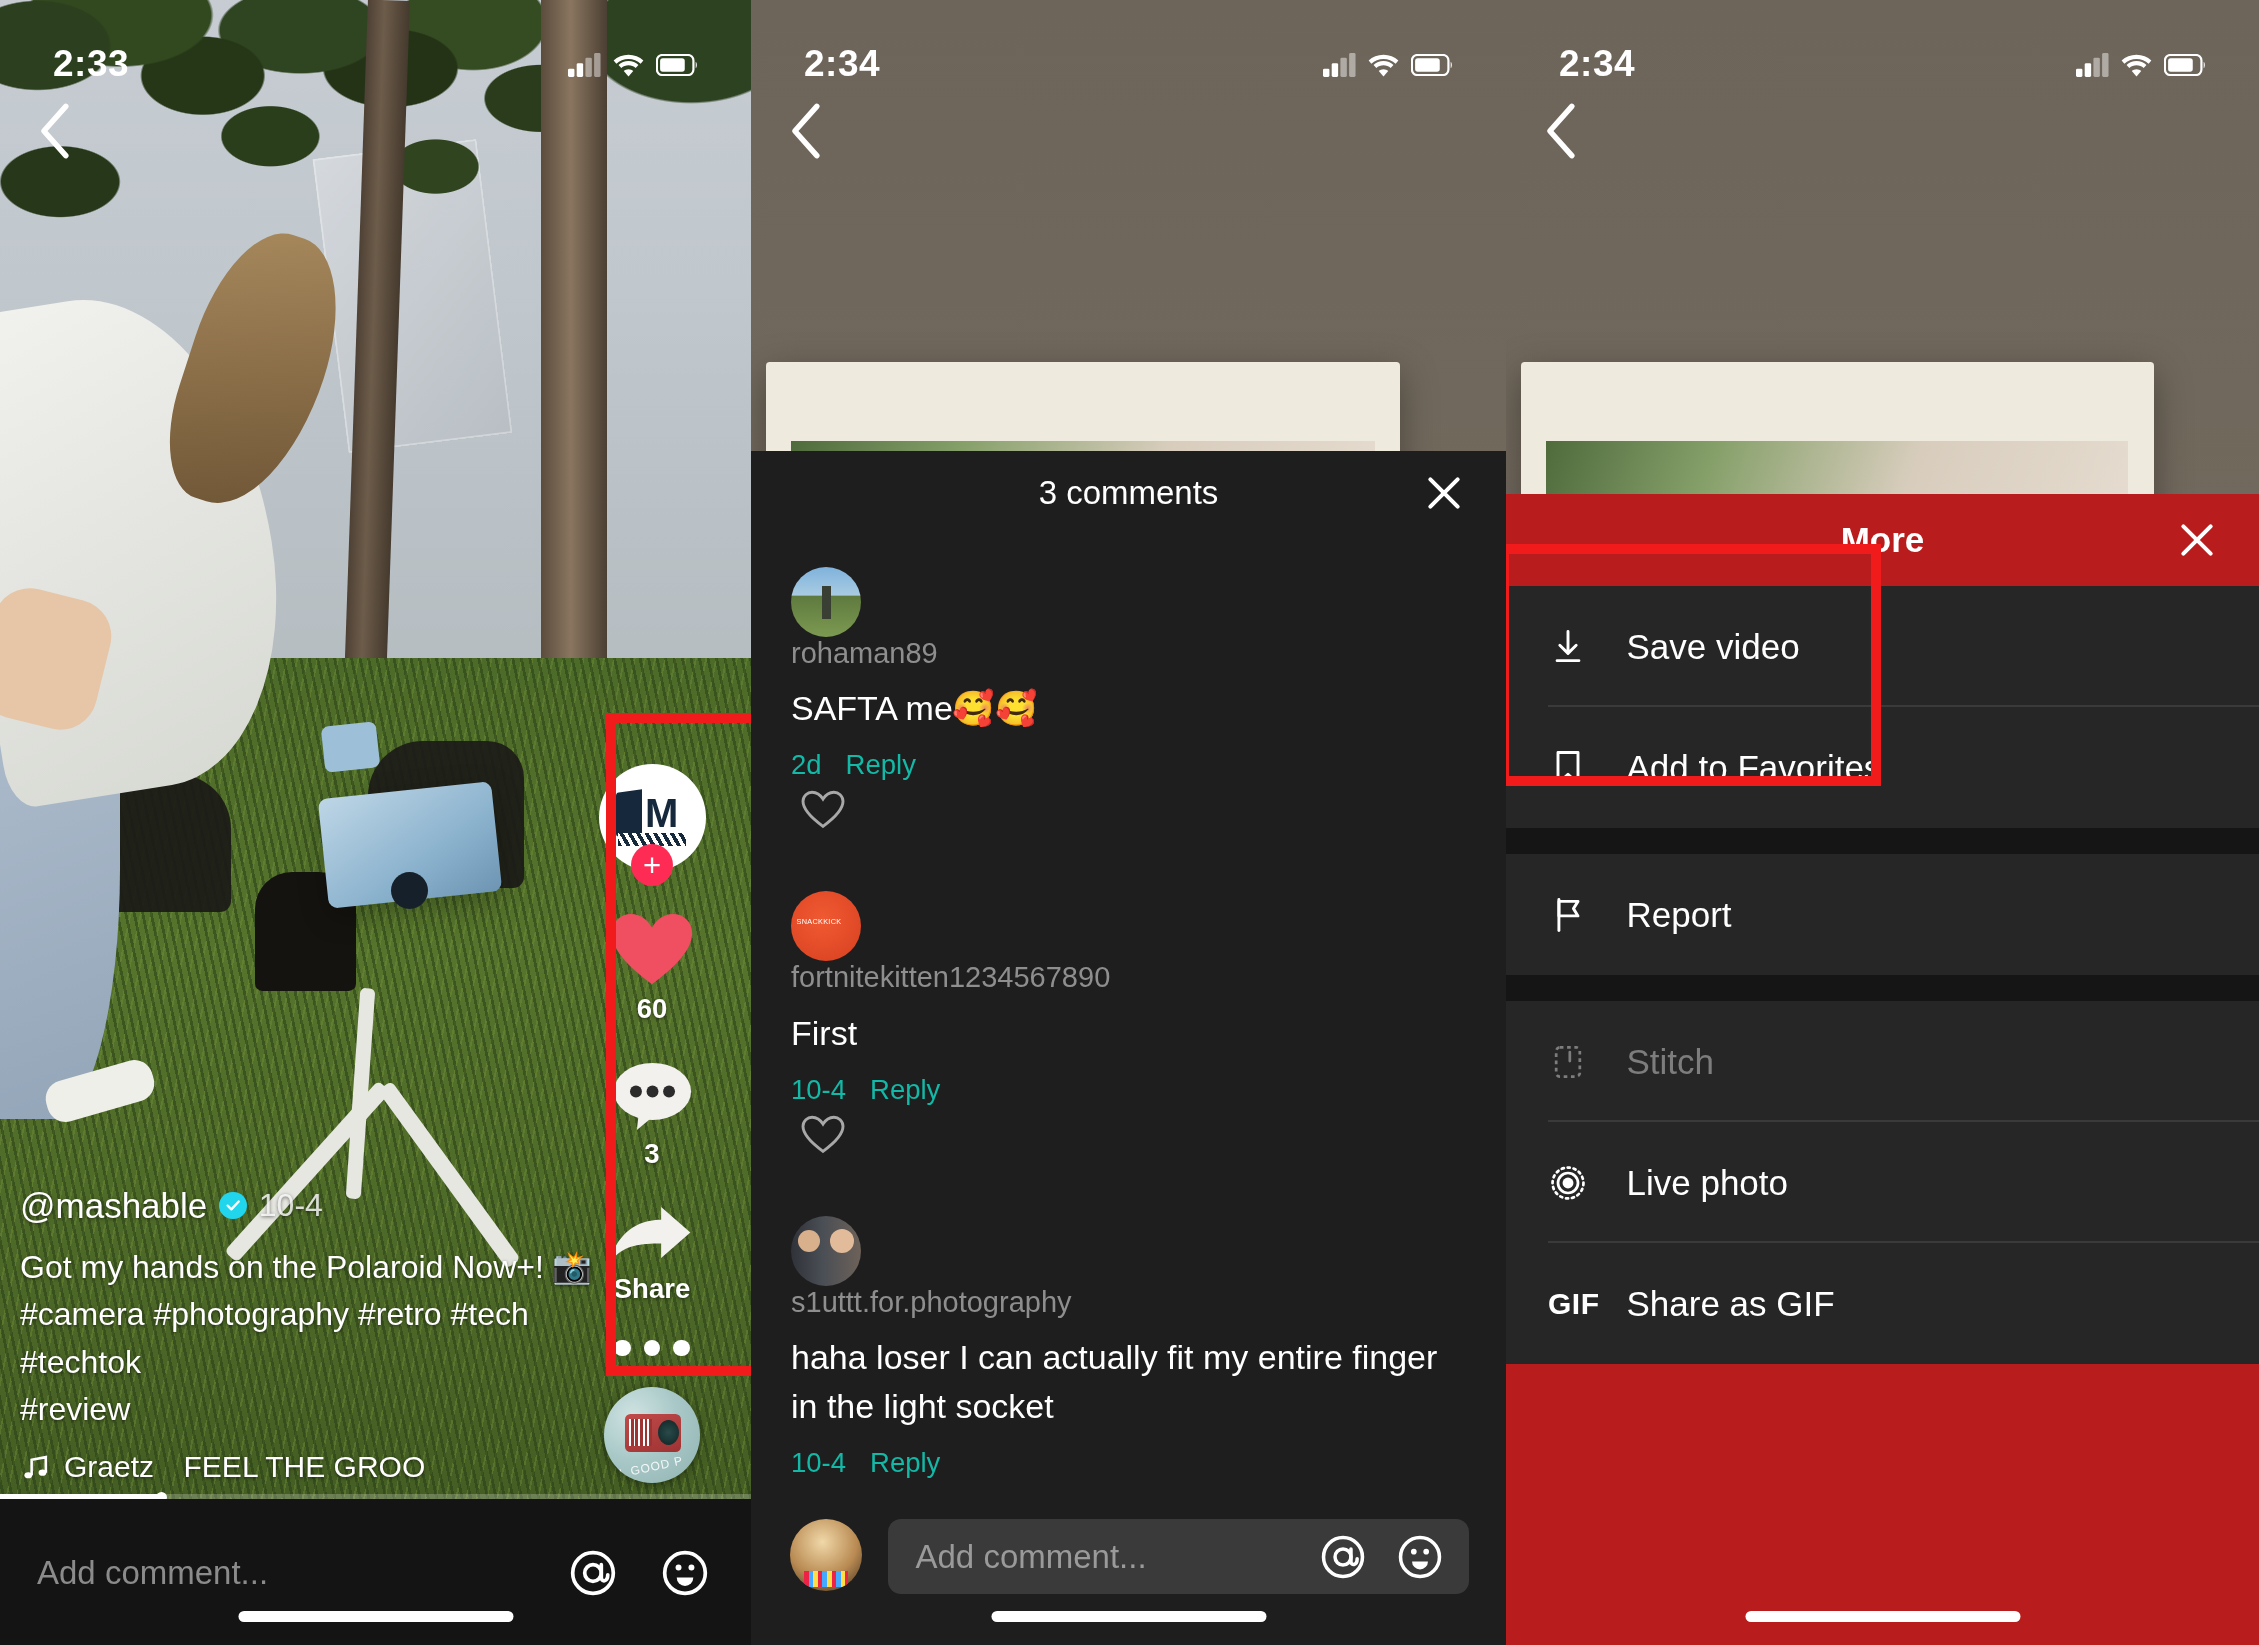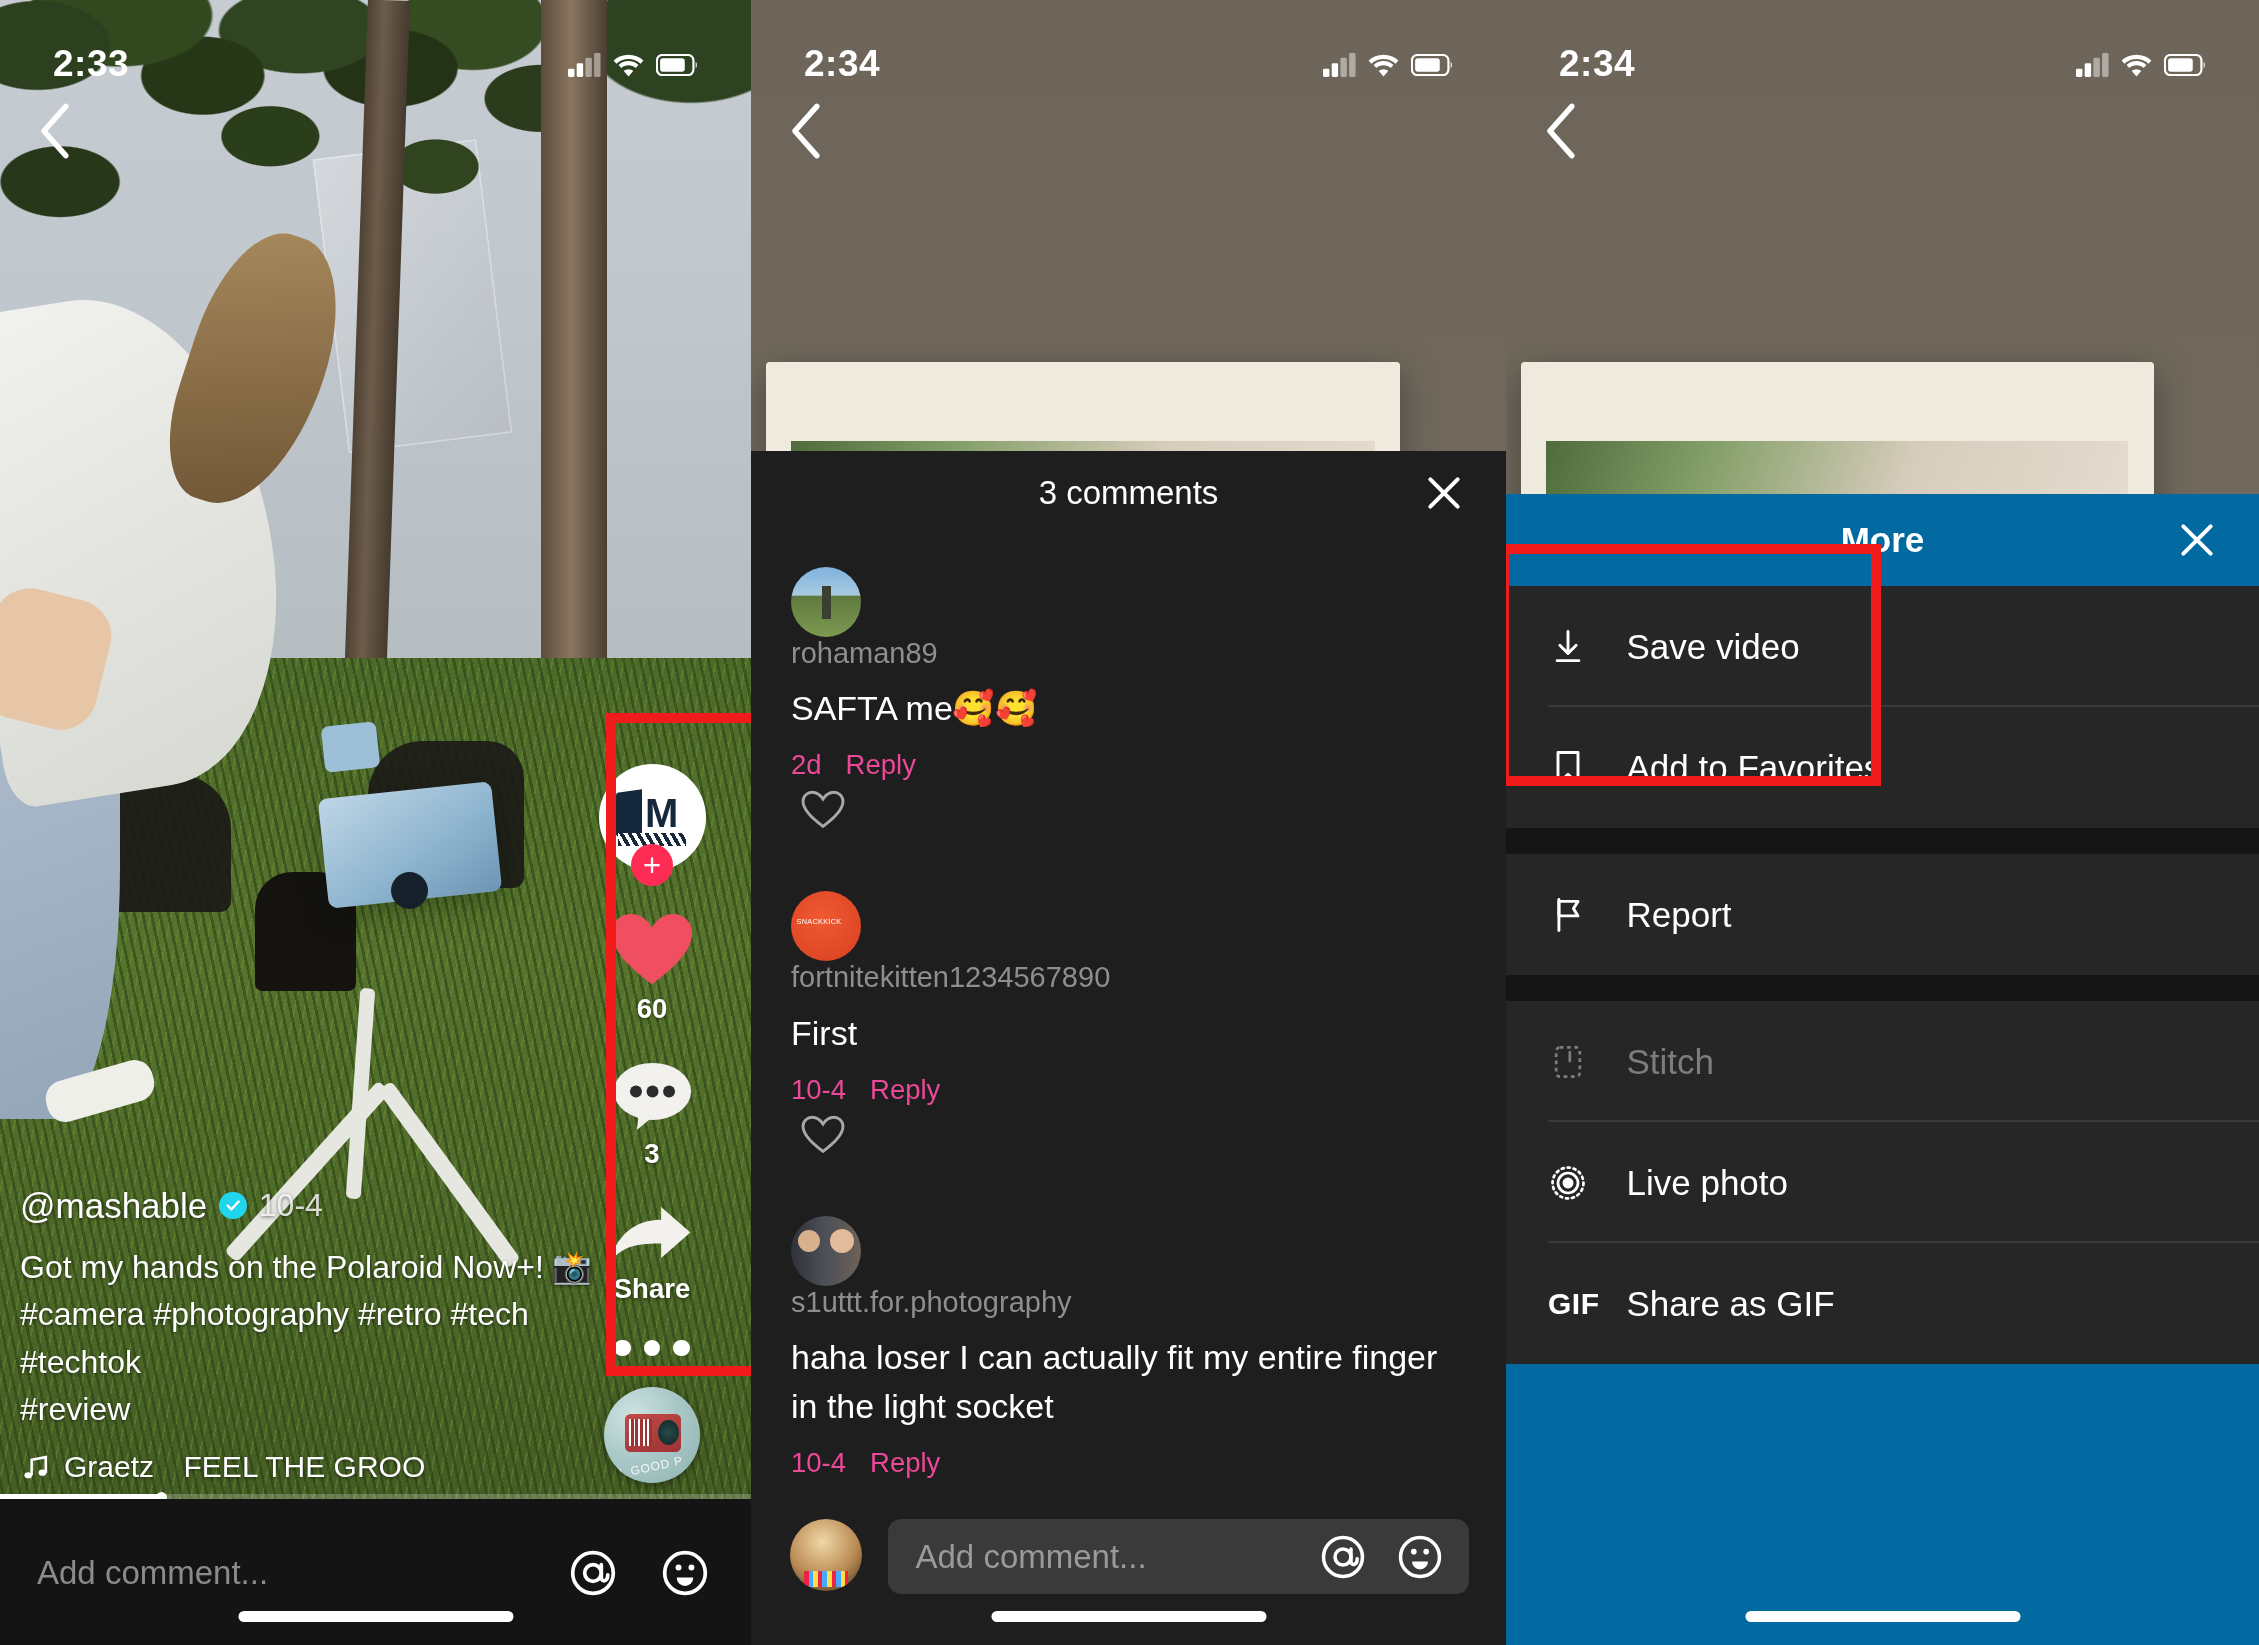--- a/index.html
+++ b/index.html
@@ -326,21 +326,21 @@
   .av-a { background: linear-gradient(180deg,#7fb2dc 0%,#a8cbe2 40%,#5f7a3e 42%,#7d9a52 100%); position: relative; }
   .av-a::after { content:""; position:absolute; left:44%; top:28%; width:9.2px; height:33px; background:#3a3f34; }
   .av-b { background: radial-gradient(circle at 45% 40%, #f05a32, #d8401f); position: relative; }
   .av-b::after { content:"SNACKKICK"; position:absolute; left:5.5px; top:26px; color:#fff; font-size:7.3px; letter-spacing:0.3px; }
   .av-c { background: linear-gradient(90deg,#2f3238 0%,#4a4e55 45%,#6d6259 100%); position: relative; }
   .av-c::before { content:""; position:absolute; left:7.3px; top:14.7px; width:22px; height:22px; border-radius:50%; background:#d8b08c; }
   .av-c::after  { content:""; position:absolute; right:7.3px; top:13px; width:24px; height:24px; border-radius:50%; background:#e2bb9a; }
   .c-body { flex: 1; min-width: 0; }
   .c-user { color: #8e8e8e; font-size: 29px; font-weight: 500; margin-bottom: 14.7px; }
   .c-text { color: #fff; font-size: 34px; line-height: 1.42; margin-bottom: 16.5px; }
-  .c-meta { color: #ec4899; font-size: 27.5px; display: flex; gap: 24px; }
+  .c-meta { color: #14b8a6; font-size: 27.5px; display: flex; gap: 24px; }
   .c-like { width: 64px; flex: none; display: flex; flex-direction: column; align-items: center; margin-top: 9.2px; }
   .c-like-count { color: #8e8e8e; font-size: 26px; margin-top: 5.5px; }
 
   .bb2 {
     position: absolute; left: 0; right: 0; bottom: 0; height: 167px;
     background: #1e1e1e; z-index: 31; display: flex; align-items: flex-start;
     padding: 40px 37px 0 39px;
   }
   .bb2-avatar {
     width: 72px; height: 72px; border-radius: 50%; flex: none; margin-right: 26px;
@@ -354,21 +354,21 @@
   .bb2-field {
     flex: 1; height: 75px; border-radius: 13px; background: #3a3a3a;
     display: flex; align-items: center; padding: 0 26px 0 27.5px;
   }
   .bb2-ph { flex: 1; color: #9a9a9a; font-size: 33px; }
   .bb2-icons { display: flex; align-items: center; gap: 31px; }
 
   
   .sheet3 {
     position: absolute; left: 0; right: 0; bottom: 0; top: 494px;
-    background: #0369a1; z-index: 20;
+    background: #b91c1c; z-index: 20;
   }
   .sheet3-head {
     position: relative; height: 92px; display: flex;
     align-items: center; justify-content: center;
   }
   .sheet3-title { color: #fff; font-size: 35px; font-weight: 700; }
   .menu-group { background: #262626; }
   .menu-gap { height: 26px; background: #151515; }
   .menu-item {
     display: flex; align-items: center; height: 121px; padding: 0 42px;

